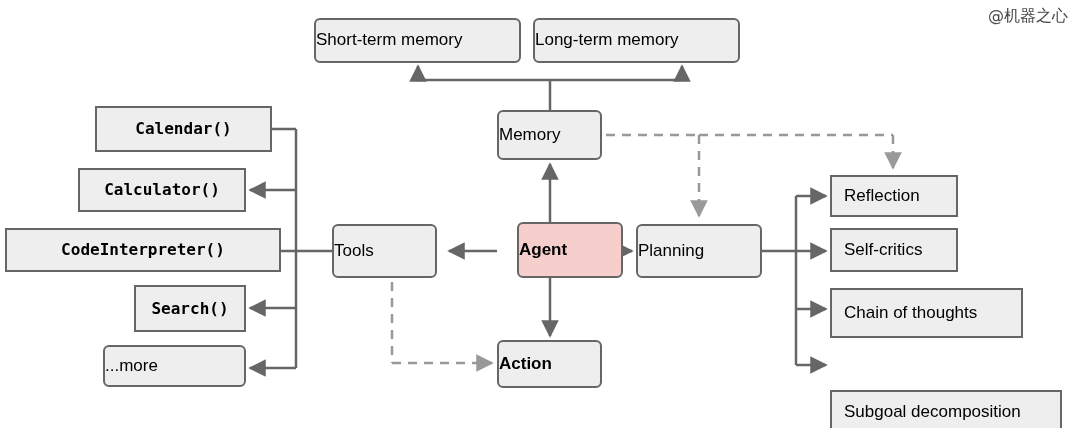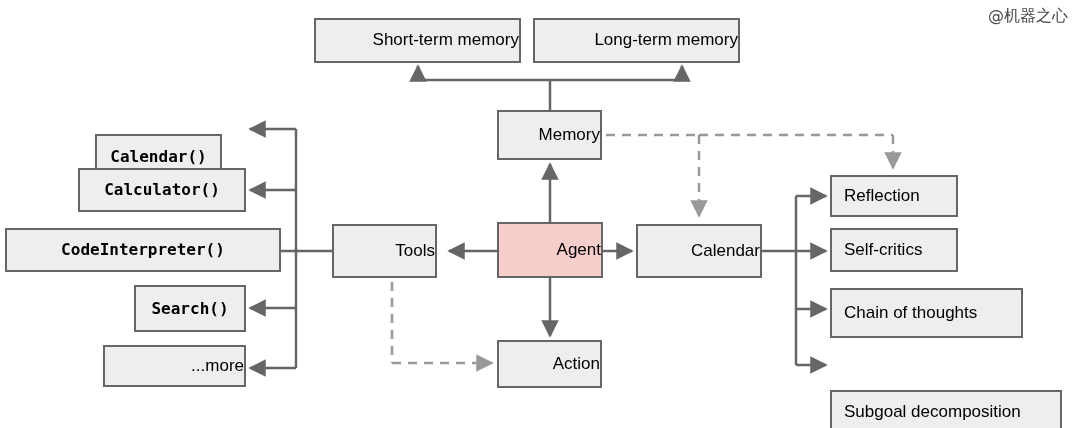--- a/index.html
+++ b/index.html
@@ -30,31 +30,32 @@
     background: #eeeeee;
     border: 2px solid #666666;
     display: flex;
     align-items: center;
     color: #000000;
     font-size: 17px;
     line-height: 1.1;
     white-space: nowrap;
     z-index: 2;
   }
-  .node.center { justify-content: flex-end; }
+  .node.center { justify-content: flex-start; border-radius: 6px; }
   .node.leftal  { justify-content: flex-start; padding-left: 12px; }
   .node.mono {
     font-family: "DejaVu Sans Mono", "Liberation Mono", monospace;
     font-weight: bold;
     font-size: 16px;
     justify-content: center;
   }
   .node.accent {
     background: #f6cecc;
-    font-weight: normal;
+    font-weight: bold;
+    margin-left: 20px;
   }
   .watermark {
     position: absolute;
     right: 12px;
     top: 6px;
     font-size: 16px;
     color: #4a4a4a;
     letter-spacing: 0px;
     z-index: 3;
     font-family: "DejaVu Sans", sans-serif;
@@ -132,29 +133,29 @@
   </div>
 
   <div class="node center accent" style="left:497px; top:222px; width:106px; height:56px;">
     <span>Agent</span>
   </div>
 
   <div class="node center" style="left:332px; top:224px; width:105px; height:54px;">
     <span>Tools</span>
   </div>
 
-  <div class="node center" style="left:497px; top:340px; width:105px; height:48px;">
+  <div class="node center" style="left:497px; top:340px; width:105px; height:48px;font-weight:bold;">
     <span>Action</span>
   </div>
 
   <div class="node center" style="left:636px; top:224px; width:126px; height:54px;">
-    <span>Calendar</span>
+    <span>Planning</span>
   </div>
 
-  <div class="node mono" style="left:95px; top:106px; width:127px; height:46px;margin-top:28px;">
+  <div class="node mono" style="left:95px; top:106px; width:177px; height:46px;">
     <span>Calendar()</span>
   </div>
 
   <div class="node mono" style="left:78px; top:168px; width:168px; height:44px;">
     <span>Calculator()</span>
   </div>
 
   <div class="node mono" style="left:5px; top:228px; width:276px; height:44px;">
     <span>CodeInterpreter()</span>
   </div>

